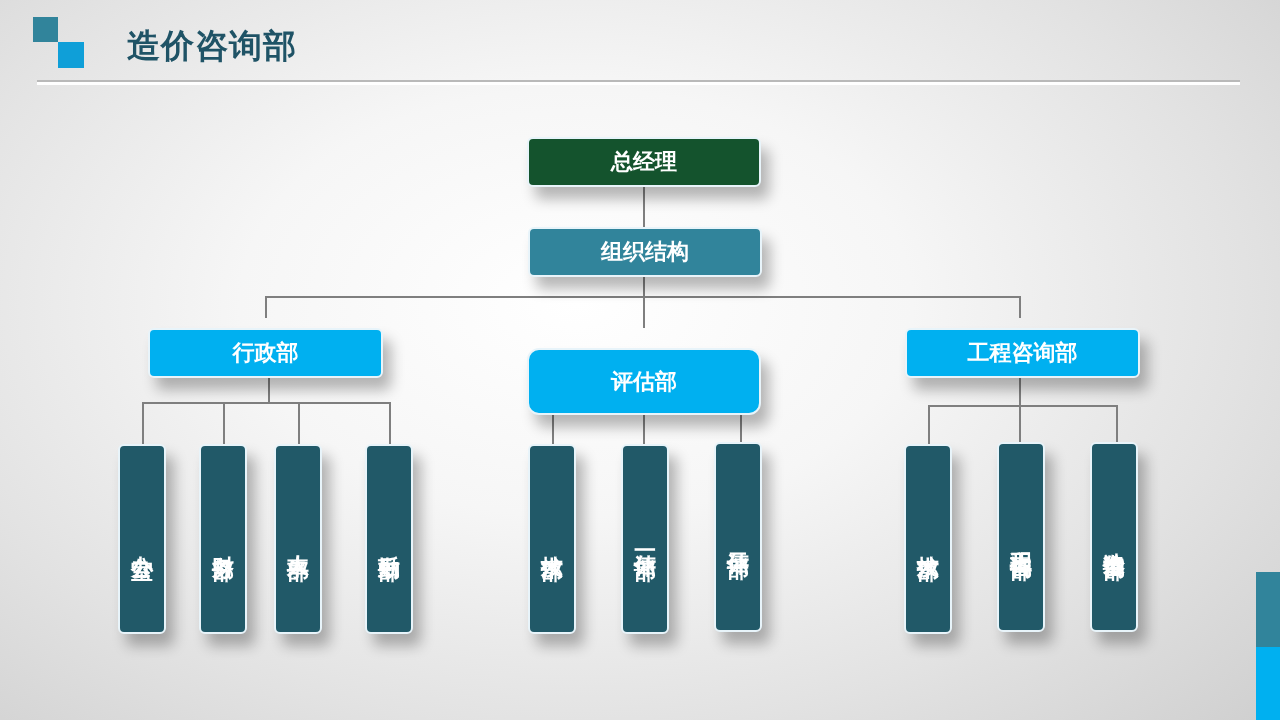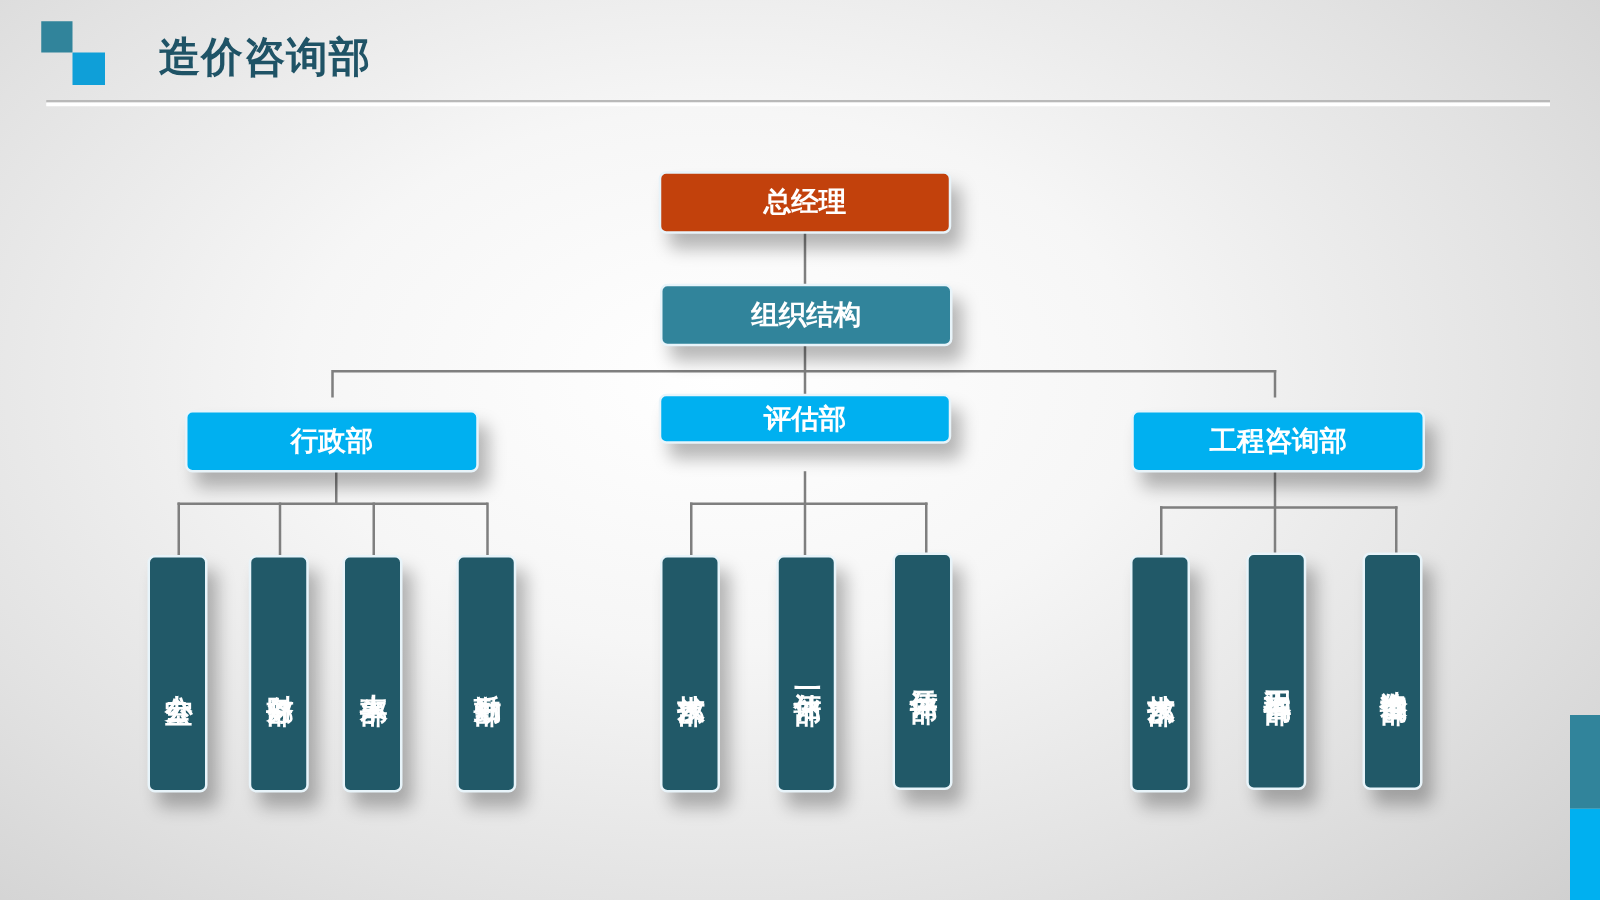--- a/index.html
+++ b/index.html
@@ -14,21 +14,21 @@
   .title { left:127px; top:24px; font-size:33px; font-weight:bold; color:#1f5366; letter-spacing:1px; line-height:44px; }
   .hline { left:37px; top:80px; width:1203px; height:2px; background:#b9b9b9; }
   .hline2 { left:37px; top:82px; width:1203px; height:3px; background:#ffffff; }
 
   .node {
     position:absolute; box-sizing:border-box; color:#ffffff; font-weight:bold;
     border:2px solid #e8f4fa; border-radius:6px;
     display:flex; align-items:center; justify-content:center;
     box-shadow: 8px 12px 14px rgba(0,0,0,0.28);
   }
-  .n-top { background:#c2410c; font-size:22px; }
+  .n-top { background:#14532d; font-size:22px; }
   .n-vice { background:#31849b; font-size:22px; }
   .n-dept { background:#00b0f0; font-size:22px; }
   .n-leaf {
     background:#215968; font-size:22px; line-height:28px;
     writing-mode: vertical-rl; text-orientation: upright; letter-spacing:1px;
   }
   .ln { position:absolute; background:#7f7f7f; }
 
   .deco1 { left:1256px; top:572px; width:24px; height:75px; background:#31849b; }
   .deco2 { left:1256px; top:647px; width:24px; height:73px; background:#00b0f0; }
@@ -73,21 +73,21 @@
 <div class="node n-top" style="left:527px; top:137px; width:234px; height:50px;">
   <span>总经理</span>
 </div>
 <div class="node n-vice" style="left:528px; top:227px; width:234px; height:50px;">
   <span>组织结构</span>
 </div>
 
 <div class="node n-dept" style="left:148px; top:328px; width:235px; height:50px;">
   <span>行政部</span>
 </div>
-<div class="node n-dept" style="left:527px; top:315px; width:234px; height:40px;">
+<div class="node n-dept" style="left:527px; top:348px; width:234px; height:67px;border-radius:12px;">
   <span>评估部</span>
 </div>
 <div class="node n-dept" style="left:905px; top:328px; width:235px; height:50px;">
   <span>工程咨询部</span>
 </div>
 
 <div class="node n-leaf" style="left:118px; top:444px; width:48px; height:190px;">
   <span>办公室</span>
 </div>
 <div class="node n-leaf" style="left:199px; top:444px; width:48px; height:190px;">

